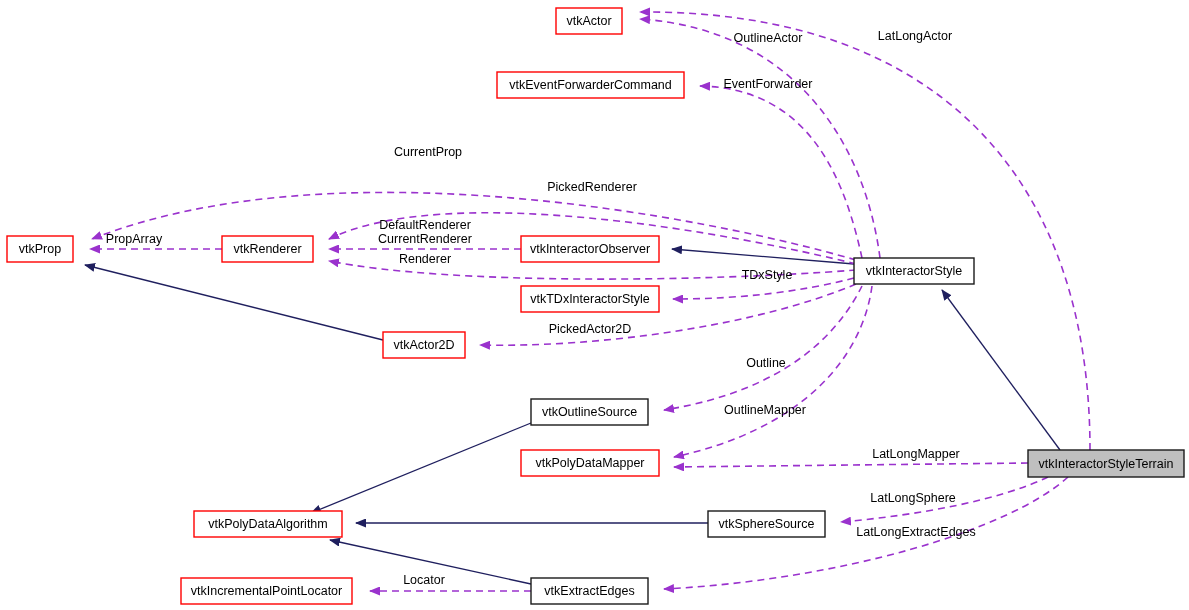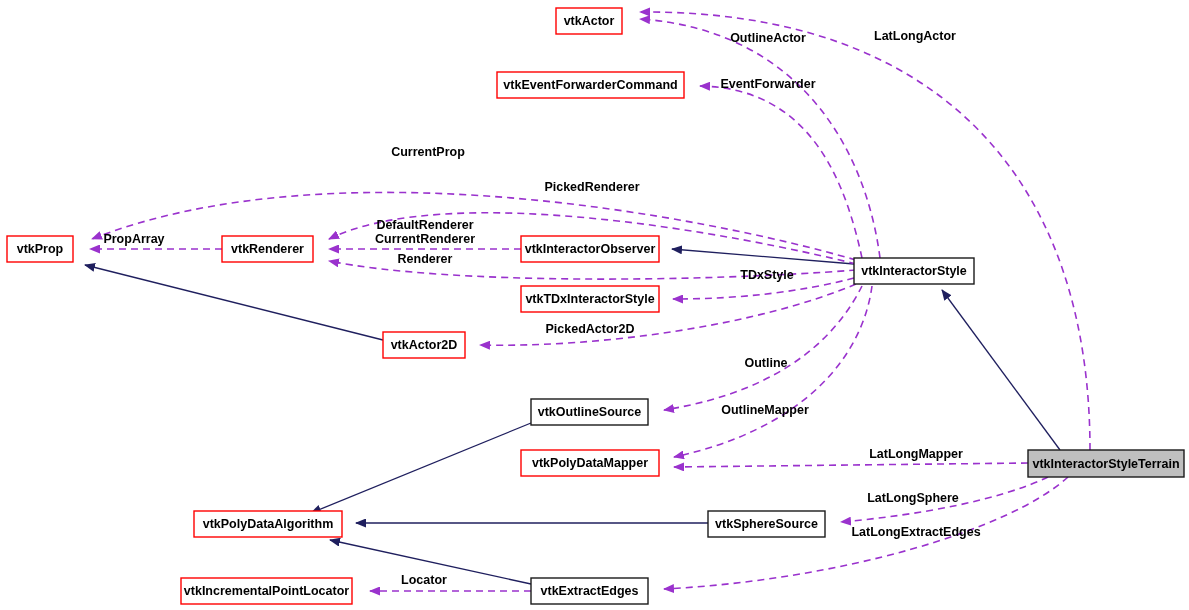--- a/index.html
+++ b/index.html
@@ -8,21 +8,20 @@
     padding: 0;
     background: #ffffff;
   }
   #diagram-root {
     position: relative;
     width: 1189px;
     height: 610px;
     background: #ffffff;
     font-family: "Liberation Sans", sans-serif;
     overflow: hidden;
-    font-weight: bold;
   }
   svg#graph {
     position: absolute;
     top: 0; left: 0;
     width: 1189px;
     height: 610px;
   }
   .node-box {
     fill: #ffffff;
     stroke: #ff0000;

